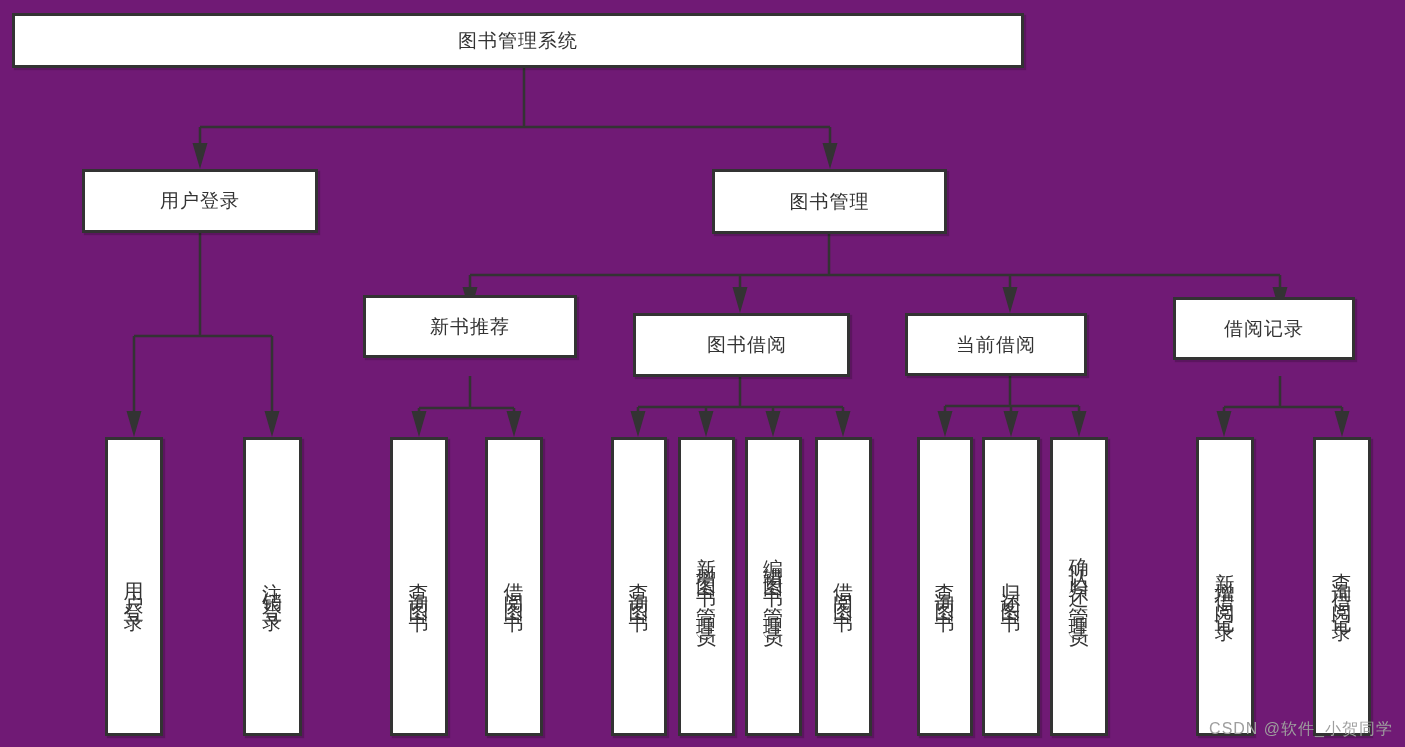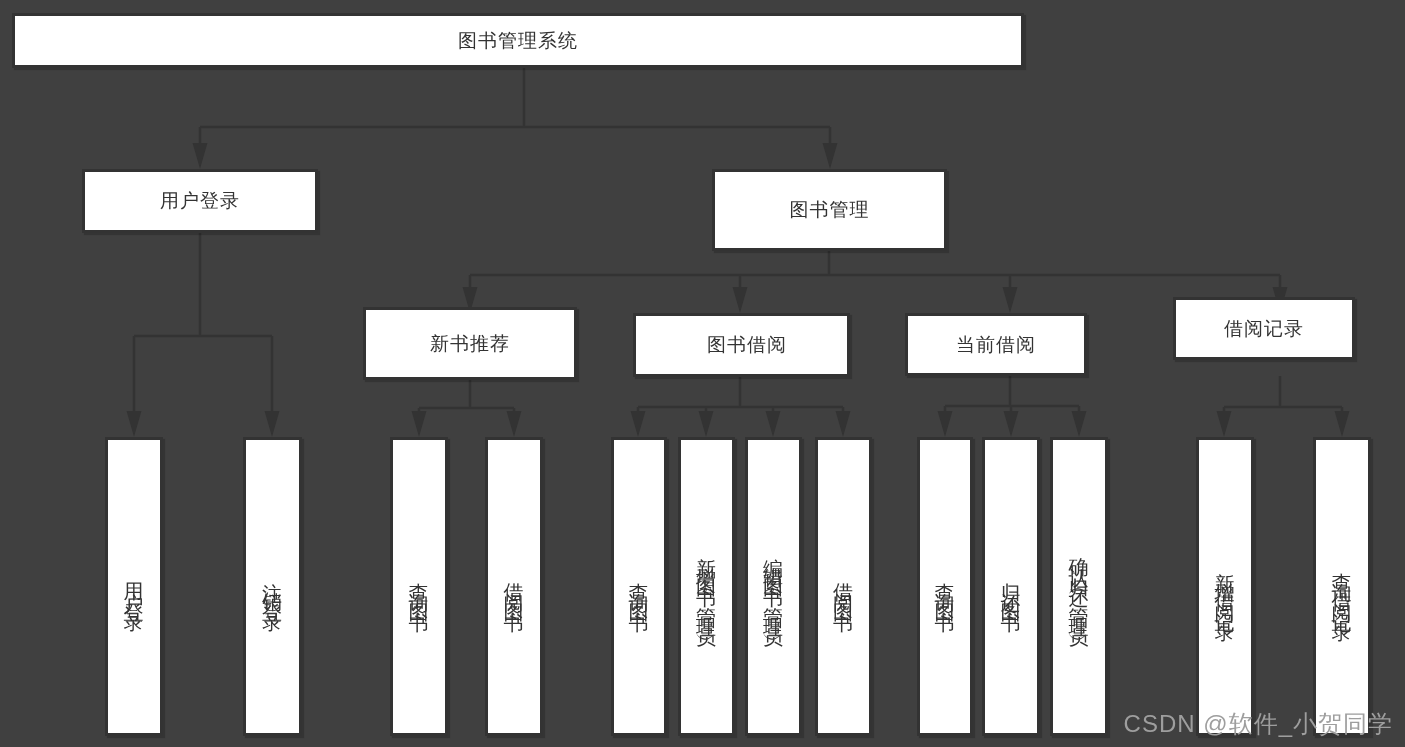--- a/index.html
+++ b/index.html
@@ -1,57 +1,57 @@
 <!DOCTYPE html>
 <html><head>
 <meta charset="utf-8">
 <style>
   html,body{margin:0;padding:0;background:#ffffff;}
   .stage{
-    position:relative;width:1405px;height:747px;background:#404040;overflow:hidden;
+    position:relative;width:1405px;height:747px;background:#701a75;overflow:hidden;
     font-family:"Liberation Sans",sans-serif;color:#333333;
   }
   .connectors{position:absolute;left:0;top:0;width:1405px;height:747px;}
   .box{
     position:absolute;box-sizing:border-box;background:#ffffff;
     border:3px solid #333333;display:flex;align-items:center;justify-content:center;
     box-shadow:2px 2px 1px rgba(0,0,0,0.18);
   }
   .hlabel{font-size:19px;letter-spacing:1px;white-space:nowrap;}
   .vlabel{
     writing-mode:vertical-rl;text-orientation:mixed;
     font-size:20px;letter-spacing:10px;line-height:1;white-space:nowrap;
   }
   
   #n-root{left:12px;top:13px;width:1012px;height:55px;}
   
   #n-login{left:82px;top:169px;width:236px;height:64px;}
-  #n-bookmgmt{left:712px;top:169px;width:235px;height:82px;}
+  #n-bookmgmt{left:712px;top:169px;width:235px;height:65px;}
   
-  #n-newbook{left:363px;top:307px;width:214px;height:73px;}
+  #n-newbook{left:363px;top:295px;width:214px;height:63px;}
   #n-borrow{left:633px;top:313px;width:217px;height:64px;padding-left:11px;}
   #n-current{left:905px;top:313px;width:182px;height:63px;}
   #n-records{left:1173px;top:297px;width:182px;height:63px;}
   
   .leaf{top:437px;height:299px;}
   #l-a1{left:105px;width:58px;}
   #l-a2{left:243px;width:59px;}
   #l-b1{left:390px;width:58px;}
   #l-b2{left:485px;width:58px;}
   #l-c1{left:611px;width:56px;}
   #l-c2{left:678px;width:57px;}
   #l-c3{left:745px;width:57px;}
   #l-c4{left:815px;width:57px;}
   #l-d1{left:917px;width:56px;}
   #l-d2{left:982px;width:58px;}
   #l-d3{left:1050px;width:58px;}
   #l-e1{left:1196px;width:58px;}
   #l-e2{left:1313px;width:58px;}
   .watermark{
-    position:absolute;right:12px;bottom:7px;font-size:24px;color:#9e9e9e;
+    position:absolute;right:12px;bottom:7px;font-size:16px;color:#9e9e9e;
     letter-spacing:1px;white-space:nowrap;z-index:5;
   }
 </style>
 </head>
 <body>
 
 <div class="stage">
 
   <svg class="connectors" viewBox="0 0 1405 747" xmlns="http://www.w3.org/2000/svg" aria-hidden="true">
     <path fill="none" stroke="#333333" stroke-width="2.5" d="

